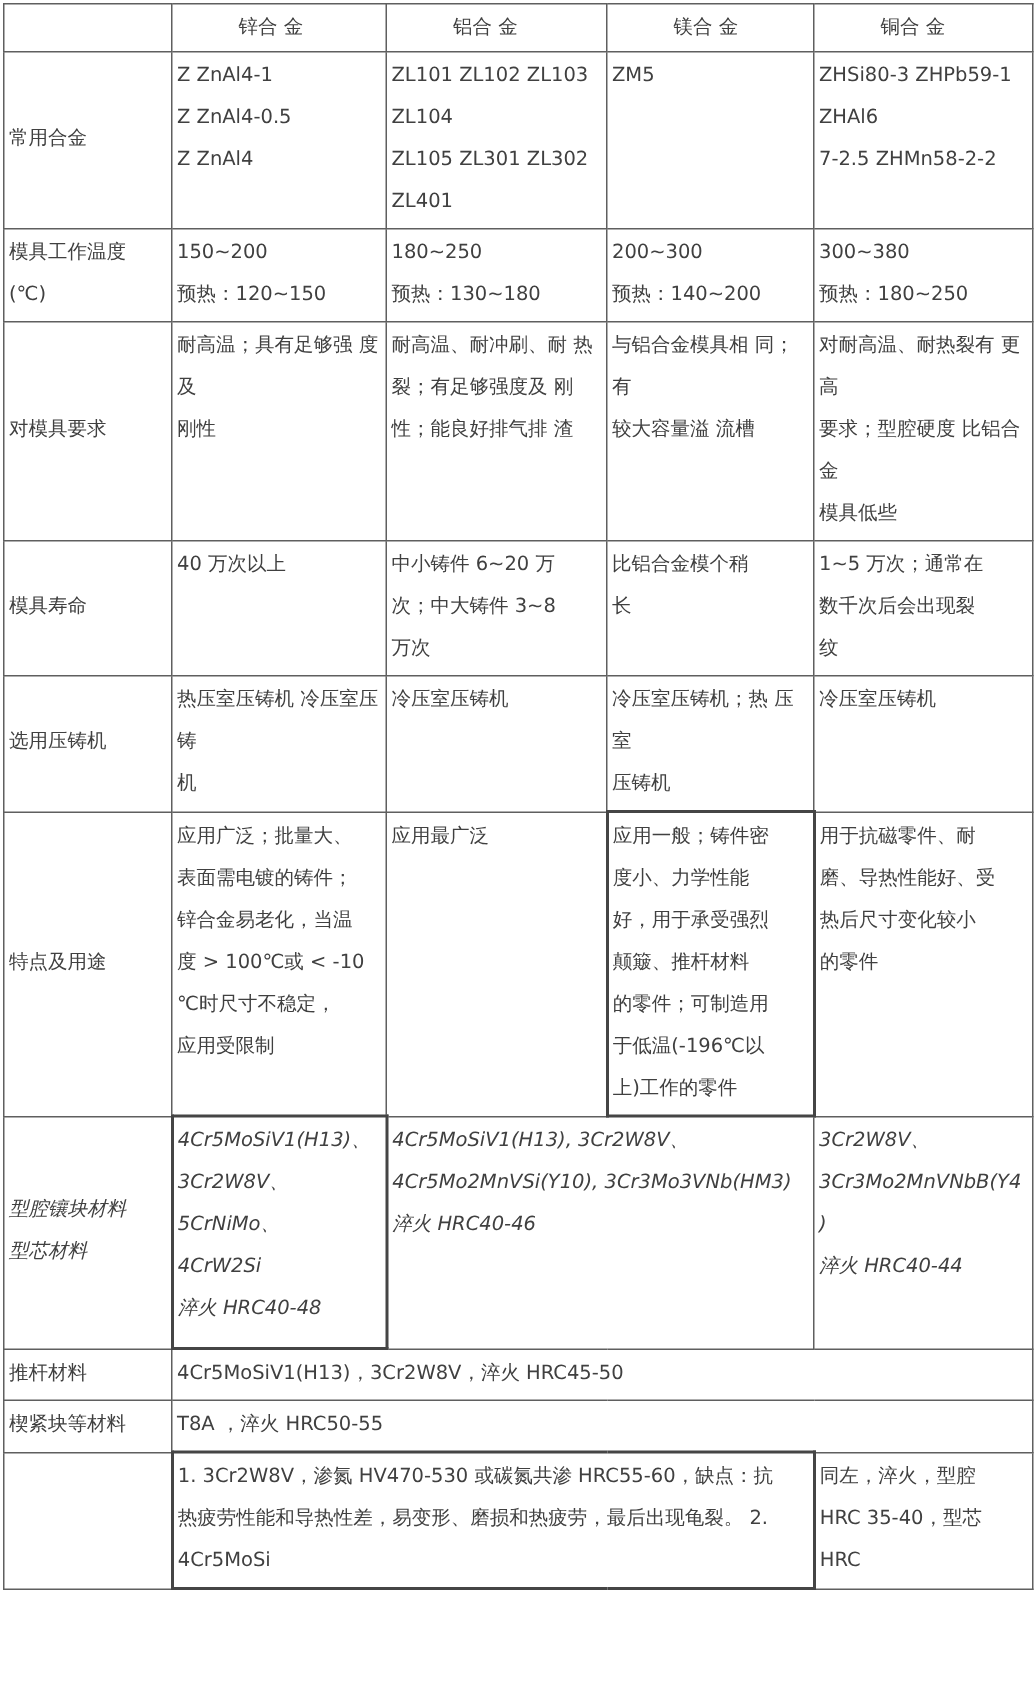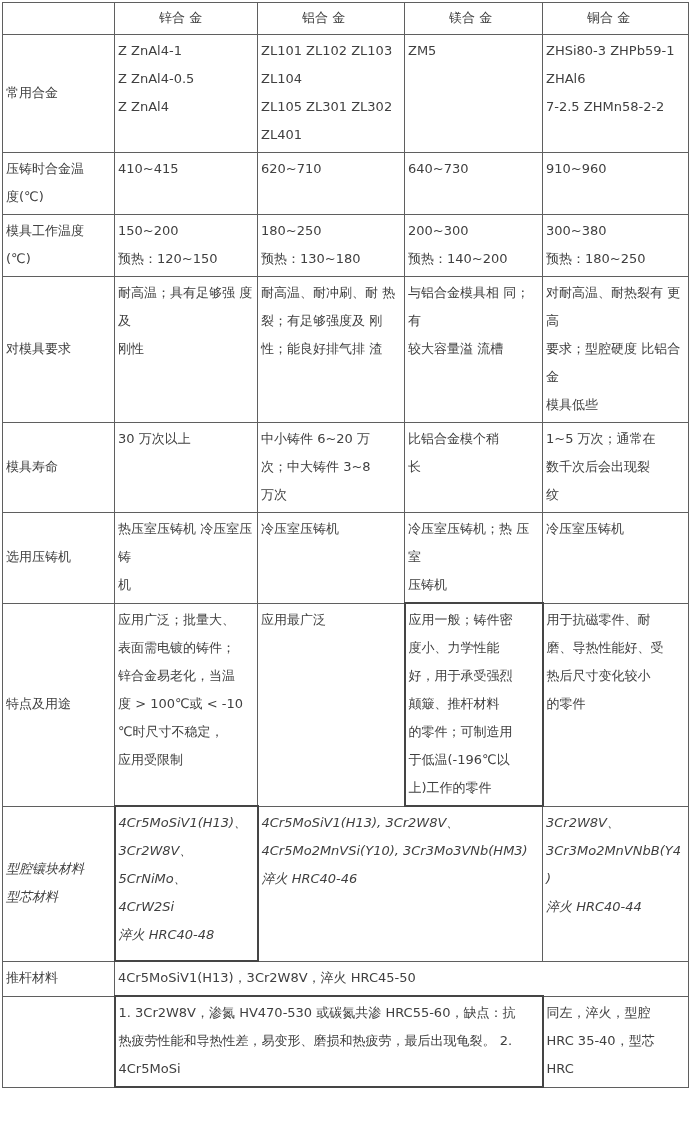--- a/index.html
+++ b/index.html
@@ -86,38 +86,20 @@
           <td>
             <div class="ln">ZM5</div>
           </td>
           <td>
             <div class="ln">ZHSi80-3 ZHPb59-1 ZHAl6</div>
             <div class="ln">7-2.5 ZHMn58-2-2</div>
           </td>
         </tr>
         <tr>
           <th class="row-label">
-            <div class="ln">压铸时合金温</div>
-            <div class="ln">度(℃)</div>
-          </th>
-          <td>
-            <div class="ln">410~415</div>
-          </td>
-          <td>
-            <div class="ln">620~710</div>
-          </td>
-          <td>
-            <div class="ln">640~730</div>
-          </td>
-          <td>
-            <div class="ln">910~960</div>
-          </td>
-        </tr>
-        <tr>
-          <th class="row-label">
             <div class="ln">模具工作温度 (℃)</div>
           </th>
           <td>
             <div class="ln">150~200</div>
             <div class="ln">预热：120~150</div>
           </td>
           <td>
             <div class="ln">180~250</div>
             <div class="ln">预热：130~180</div>
           </td>
@@ -151,21 +133,21 @@
             <div class="ln">对耐高温、耐热裂有 更高</div>
             <div class="ln">要求；型腔硬度 比铝合金</div>
             <div class="ln">模具低些</div>
           </td>
         </tr>
         <tr>
           <th class="row-label">
             <div class="ln">模具寿命</div>
           </th>
           <td>
-            <div class="ln">30 万次以上</div>
+            <div class="ln">40 万次以上</div>
           </td>
           <td>
             <div class="ln">中小铸件 6~20 万</div>
             <div class="ln">次；中大铸件 3~8</div>
             <div class="ln">万次</div>
           </td>
           <td>
             <div class="ln">比铝合金模个稍</div>
             <div class="ln">长</div>
           </td>
@@ -249,20 +231,28 @@
         </tr>
         <tr>
           <th class="row-label">
             <div class="ln">推杆材料</div>
           </th>
           <td colspan="4">
             <div class="ln">4Cr5MoSiV1(H13)，3Cr2W8V，淬火 HRC45-50</div>
           </td>
         </tr>
         <tr>
+          <th class="row-label">
+            <div class="ln">楔紧块等材料</div>
+          </th>
+          <td colspan="4">
+            <div class="ln">T8A ，淬火 HRC50-55</div>
+          </td>
+        </tr>
+        <tr>
           <th class="row-label"></th>
           <td colspan="3" class="boxed">
             <div class="ln">1. 3Cr2W8V，渗氮 HV470-530 或碳氮共渗 HRC55-60，缺点：抗</div>
             <div class="ln">热疲劳性能和导热性差，易变形、磨损和热疲劳，最后出现龟裂。 2. 4Cr5MoSi</div>
           </td>
           <td>
             <div class="ln">同左，淬火，型腔</div>
             <div class="ln">HRC 35-40，型芯 HRC</div>
           </td>
         </tr>

